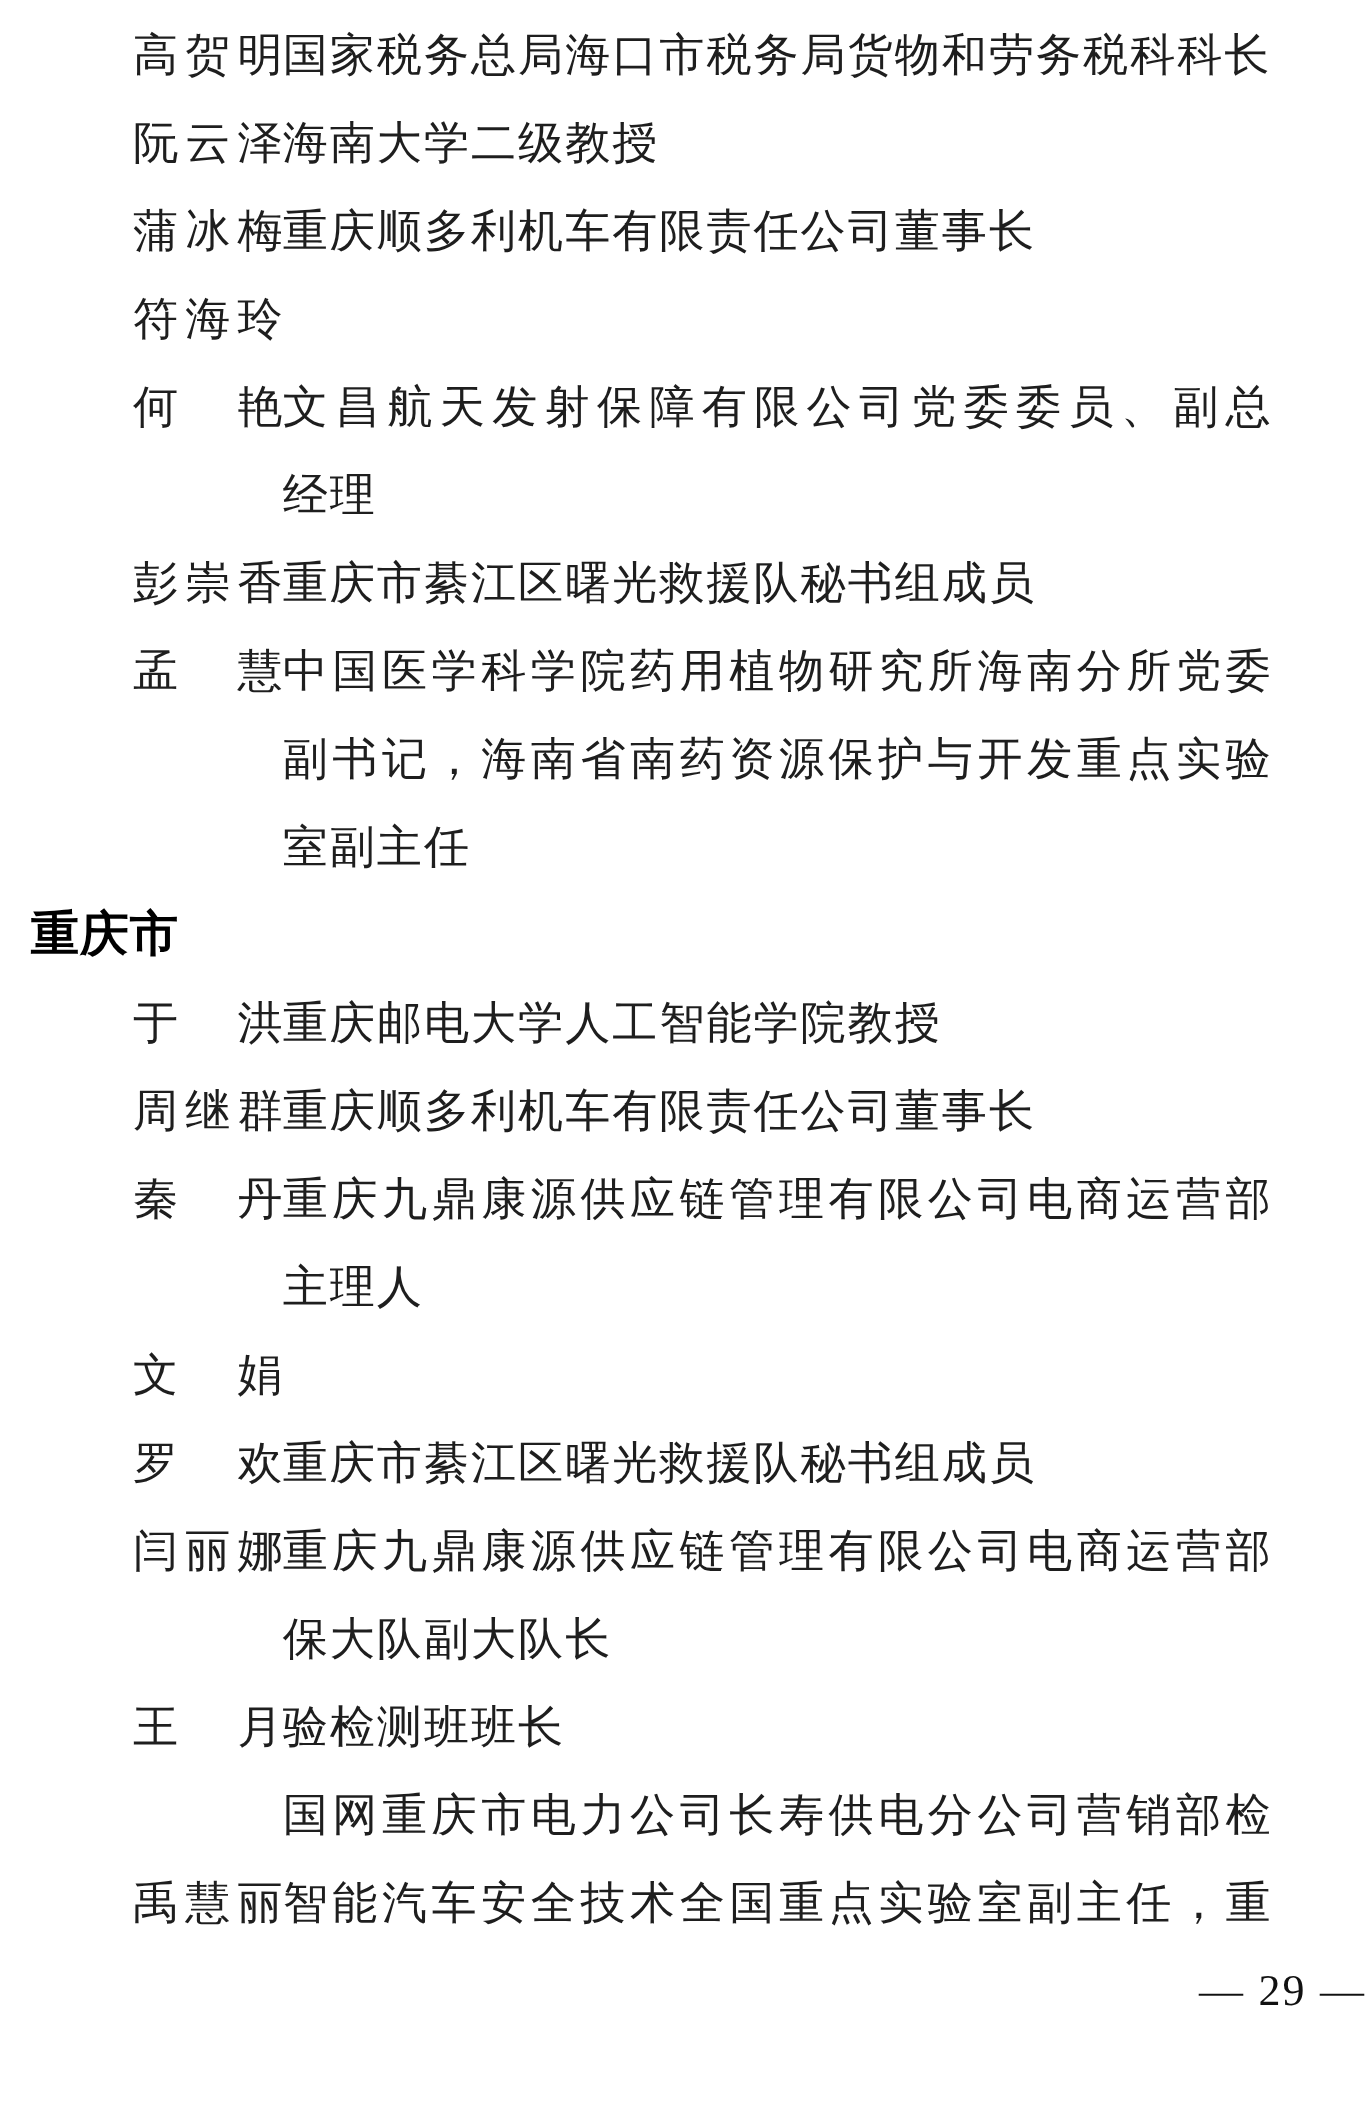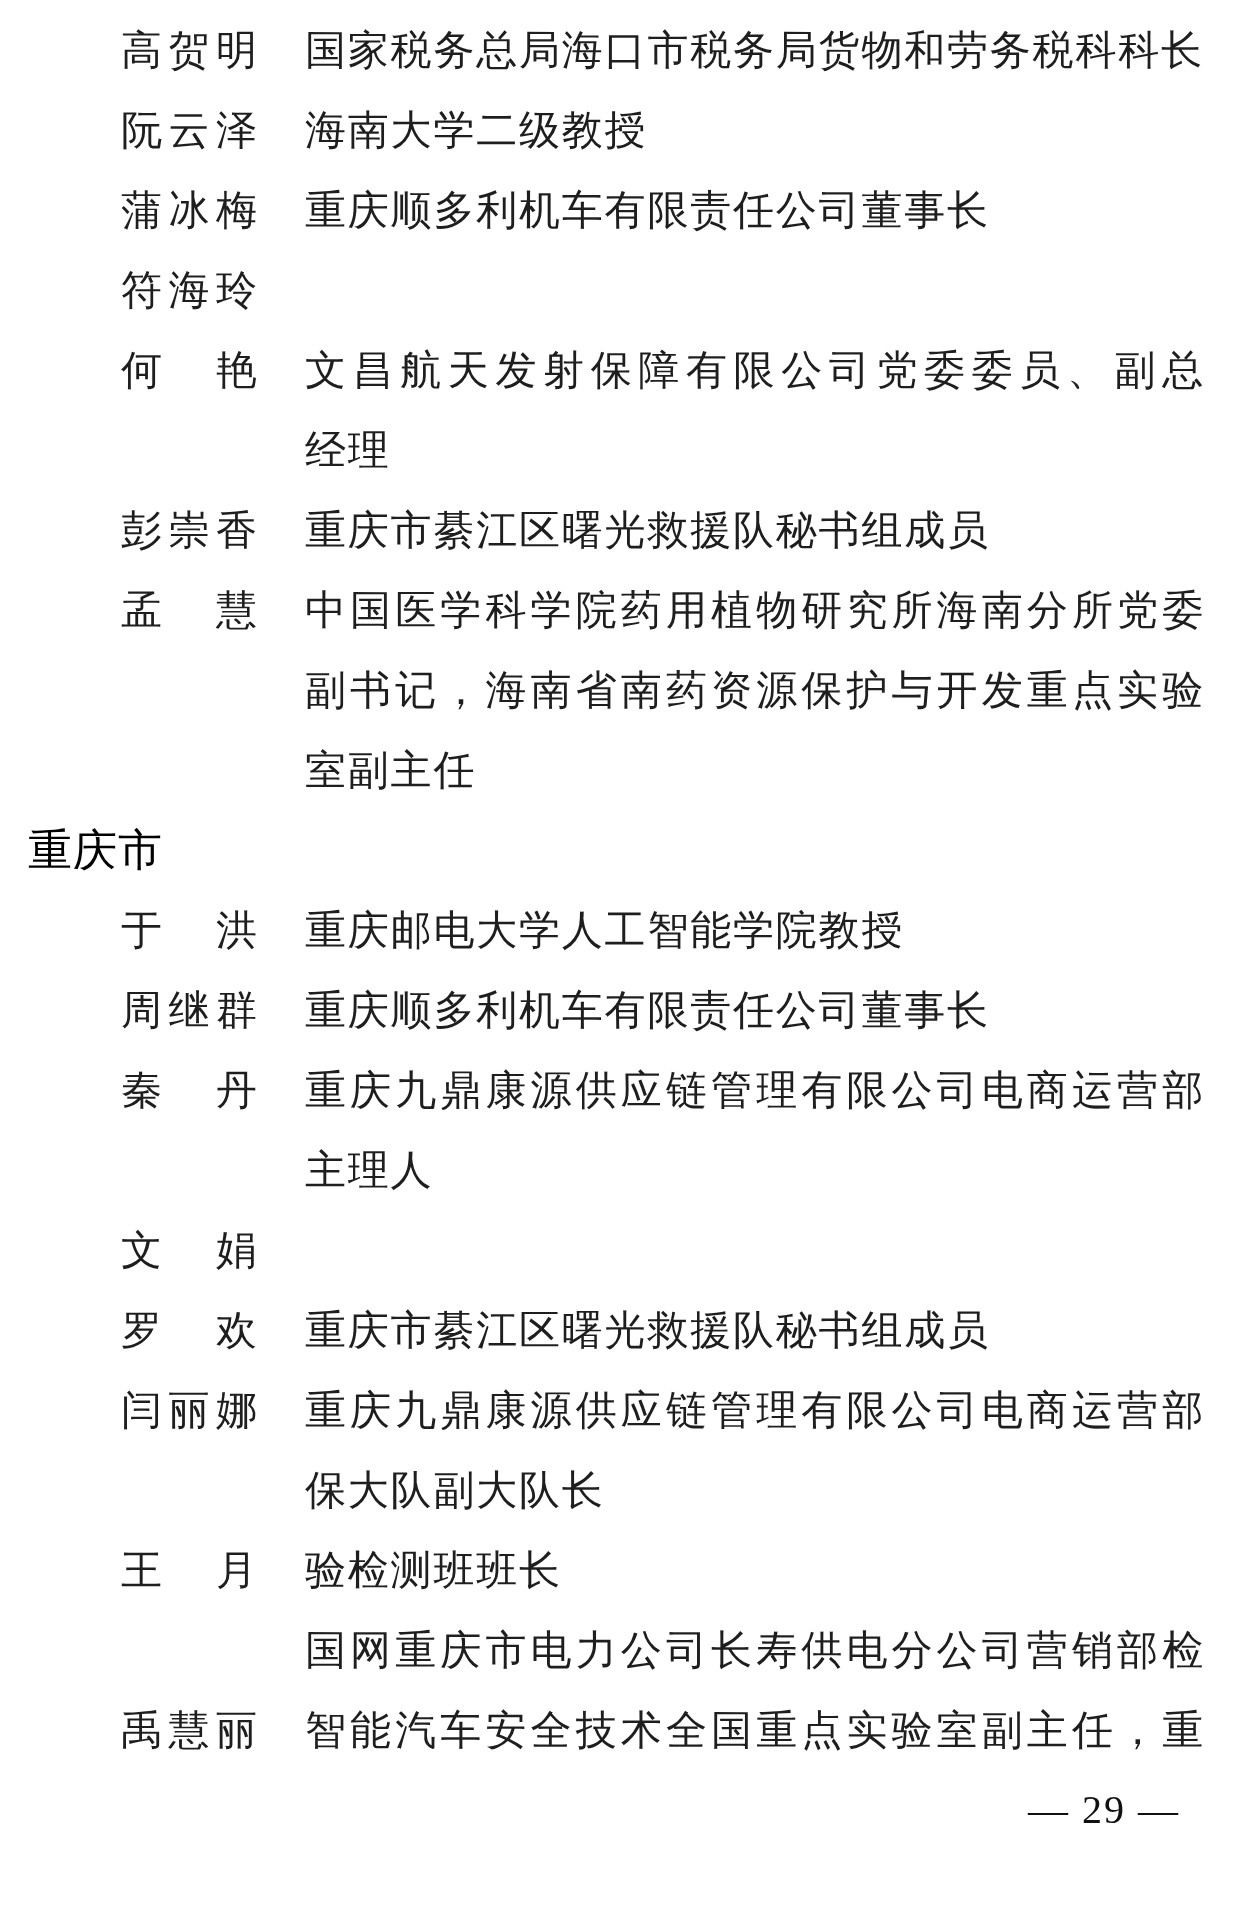--- a/index.html
+++ b/index.html
@@ -26,47 +26,45 @@
     margin-left: 121px;
     flex: 0 0 136px;
     display: flex;
     justify-content: space-between;
     font-size: 41px;
     line-height: 80px;
   }
   .desc-col {
     width: 900px;
     flex: 0 0 900px;
-    margin-left: 48px;
     font-size: 41px;
     line-height: 80px;
     letter-spacing: 1.8px;
   }
   .desc-line {
     white-space: nowrap;
   }
   .desc-line.just {
     white-space: normal;
     text-align: justify;
     text-align-last: justify;
   }
   .section-row {
     font-family: "Liberation Sans", sans-serif;
-    font-weight: normal;
+    font-weight: bold;
     color: #000000;
     font-size: 44px;
     line-height: 80px;
     padding-left: 28px;
     letter-spacing: 1px;
   }
   .page-num {
     font-size: 40px;
     line-height: 80px;
     text-align: right;
-    padding-right: 62px;
     letter-spacing: 2px;
     color: #111111;
   }
 </style>
 </head>
 <body>
 
 <div class="doc">
   <div id="list">
       <div class="row">

